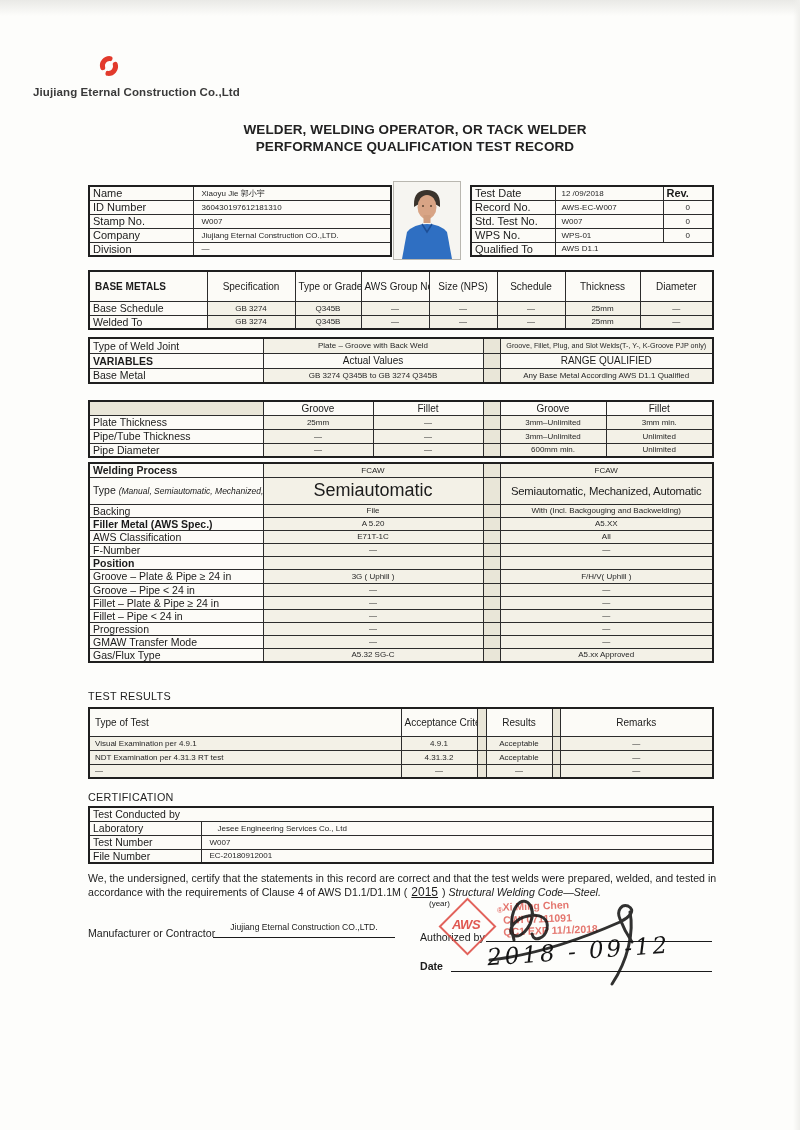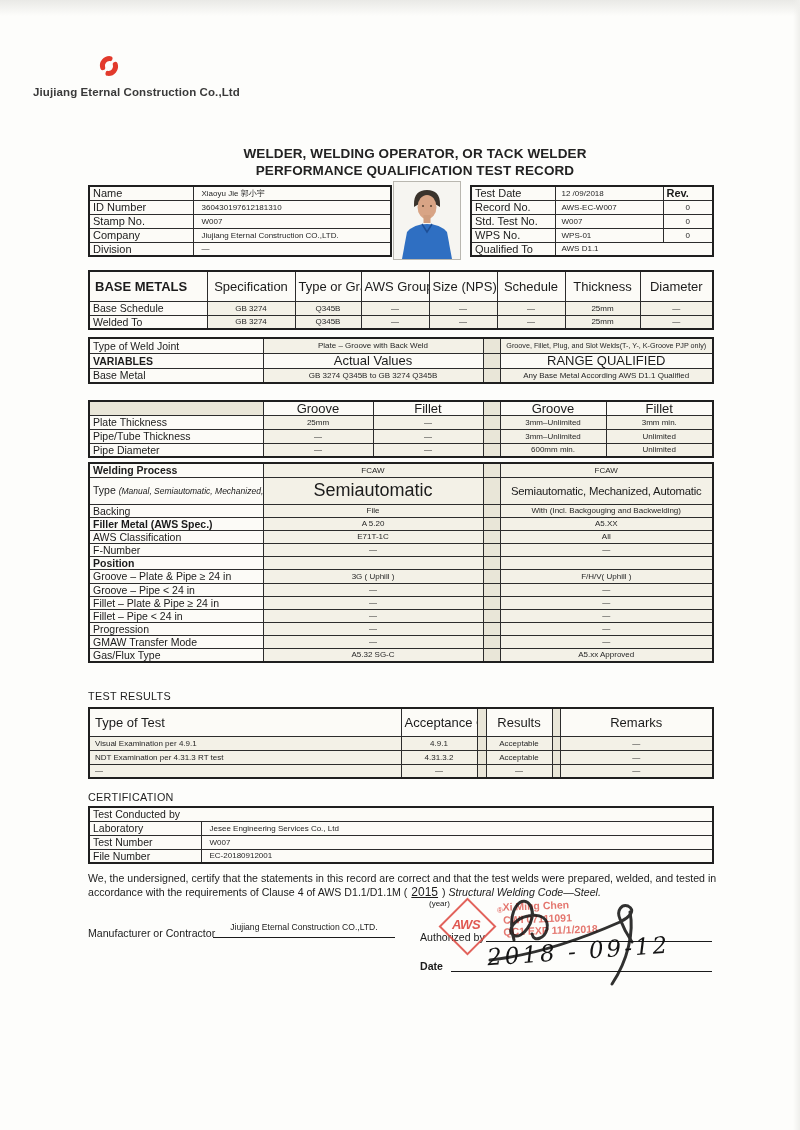--- a/index.html
+++ b/index.html
@@ -10,35 +10,35 @@
   }
   .scan-top{position:absolute;left:0;top:0;right:0;height:16px;
     background:linear-gradient(#e9e9e6,rgba(255,255,255,0));}
   .scan-right{position:absolute;top:0;right:0;width:7px;height:100%;
     background:linear-gradient(to left,#efefec,rgba(255,255,255,0));}
 
   .abs{position:absolute;}
 
   
   .company-name{font-weight:bold;font-size:11.5px;color:#3a3a3a;letter-spacing:.1px;}
-  .doc-title{text-align:center;font-weight:bold;font-size:13.5px;line-height:16.5px;color:#222;letter-spacing:.1px;margin-top:24px;}
+  .doc-title{text-align:center;font-weight:bold;font-size:13.5px;line-height:16.5px;color:#222;letter-spacing:.1px;}
 
   
   table.t{border-collapse:collapse;table-layout:fixed;position:absolute;
           border:2px solid #1f1f1f;background:#fcfbf7;}
   table.t td{border:1px solid #2c2c2c;overflow:hidden;white-space:nowrap;
              padding:0 3px;vertical-align:middle;}
   td.lbl{font-size:10.5px;padding-left:5px;}
   td.lbl-lg{font-size:11px;padding-left:5px;}
   td.b{font-weight:bold;}
   td.ind{padding-left:8px;}
   td.val{font-size:8px;text-align:center;color:#262626;}
   td.tint{background:#f3f1e7;}
   td.val-sm{font-size:7.2px;}
-  td.hdr{font-size:13px;text-align:center;vertical-align:bottom;
+  td.hdr{font-size:10px;text-align:center;vertical-align:bottom;
          white-space:pre-line;line-height:11.5px;padding-bottom:2px;}
   td.gap{background:#e9e6d8;padding:0;}
   td.big{font-size:18px;text-align:center;}
   td.big-r{font-size:11.3px;text-align:center;letter-spacing:-.2px;}
   td.wrap{white-space:normal;line-height:10.5px;}
   .note-italic{font-style:italic;font-size:8.5px;}
 
   .section-heading{font-size:10.8px;color:#1d1d1d;letter-spacing:.3px;}
 
   
@@ -426,21 +426,21 @@
     <colgroup>
         <col style="width:112px">
         <col style="width:512px">
       </colgroup>
     <tbody>
         <tr style="height:14px">
           <td class="lbl" colspan="2">Test Conducted by</td>
         </tr>
     <tr style="height:14px">
           <td class="lbl">Laboratory</td>
-          <td class="val" style="text-align:left;padding-left:8px;">Jesee Engineering Services Co., Ltd</td>
+          <td class="val" style="text-align:left;padding-left:16px;">Jesee Engineering Services Co., Ltd</td>
         </tr>
     <tr style="height:14px">
           <td class="lbl">Test Number</td>
           <td class="val" style="text-align:left;padding-left:8px;">W007</td>
         </tr>
     <tr style="height:13px">
           <td class="lbl">File Number</td>
           <td class="val" style="text-align:left;padding-left:8px;">EC-20180912001</td>
         </tr>
   </tbody>

